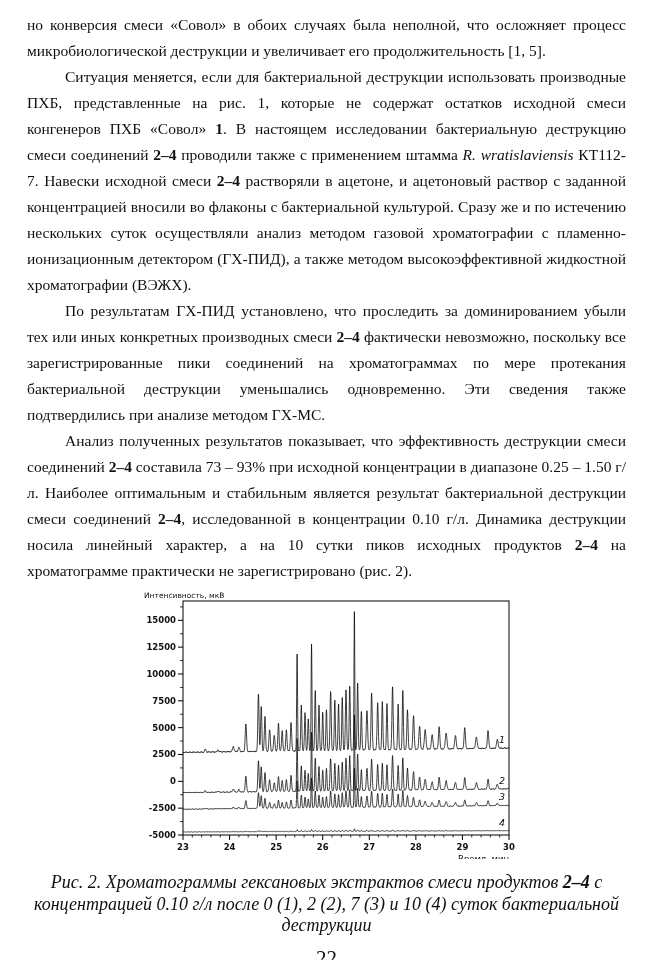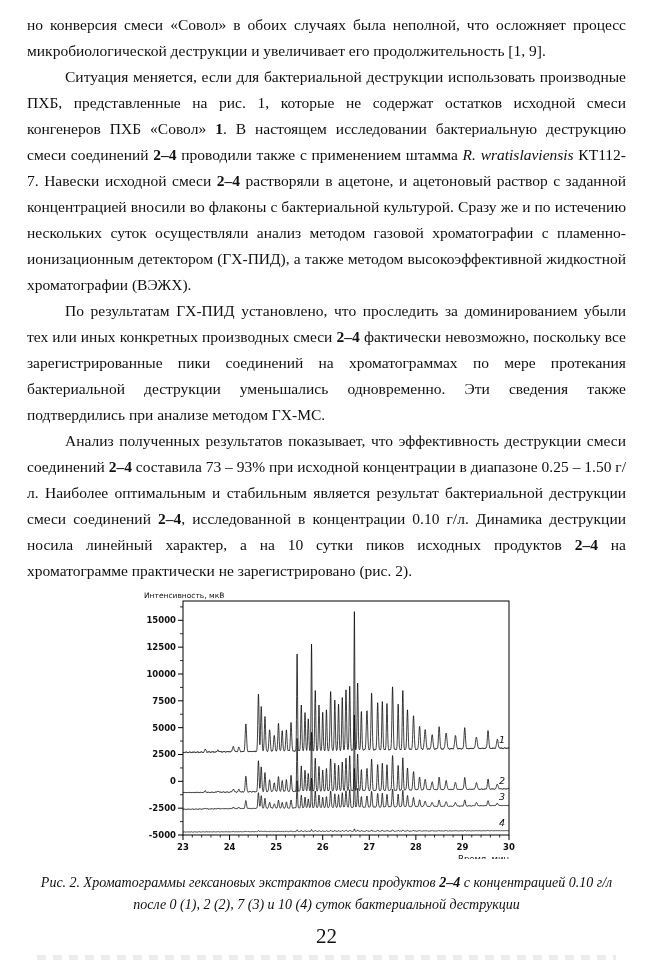--- a/index.html
+++ b/index.html
@@ -3,33 +3,33 @@
 <meta charset="utf-8">
 <style>
   html,body{margin:0;padding:0;background:#fff;}
   body{width:653px;height:960px;font-family:"Liberation Serif",serif;color:#101010;overflow:hidden;}
   .page{padding:12px 27px 0 27px;}
   p.body-par{margin:0;font-size:15.5px;line-height:26px;text-align:justify;}
   p.indented{text-indent:38px;}
   .figure-wrap{margin:7px 0 0 116px;width:372px;}
   svg{display:block;}
   svg text{font-family:"DejaVu Sans",sans-serif;fill:#111;}
-  .caption{font-size:14px;line-height:21.5px;text-align:center;font-style:italic;margin-top:13px;padding:0 6px;}
+  .caption{font-size:18px;line-height:21.5px;text-align:center;font-style:italic;margin-top:13px;padding:0 6px;}
   .pagenum{text-align:center;font-size:21px;margin-top:9px;}
   .bleed{height:26px;margin:6px 10px 0 10px;opacity:.22;filter:blur(.7px);
     background:
       repeating-linear-gradient(90deg, rgba(110,110,110,.55) 0 9px, transparent 9px 16px),
       repeating-linear-gradient(0deg, #9a9a9a 0 1.6px, transparent 1.6px 9px);}
 </style>
 </head>
 <body>
 
 <div class="page">
 
-  <p class="body-par"><span>но конверсия смеси «Совол» в обоих случаях была неполной, что осложняет процесс микробиологической деструкции и увеличивает его продолжительность [1, 9].</span></p>
+  <p class="body-par"><span>но конверсия смеси «Совол» в обоих случаях была неполной, что осложняет процесс микробиологической деструкции и увеличивает его продолжительность [1, 5].</span></p>
   <p class="body-par indented"><span>Ситуация меняется, если для бактериальной деструкции использовать производные ПХБ, представленные на рис. 1, которые не содержат остатков исходной смеси конгенеров ПХБ «Совол» </span><span style="font-weight: bold;">1</span><span>. В настоящем исследовании бактериальную деструкцию смеси соединений </span><span style="font-weight: bold;">2–4</span><span> проводили также с применением штамма </span><span style="font-style: italic;">R. wratislaviensis</span><span> КТ112-7. Навески исходной смеси </span><span style="font-weight: bold;">2–4</span><span> растворяли в ацетоне, и ацетоновый раствор с заданной концентрацией вносили во флаконы с бактериальной культурой. Сразу же и по истечению нескольких суток осуществляли анализ методом газовой хроматографии с пламенно-ионизационным детектором (ГХ-ПИД), а также методом высокоэффективной жидкостной хроматографии (ВЭЖХ).</span></p>
   <p class="body-par indented"><span>По результатам ГХ-ПИД установлено, что проследить за доминированием убыли тех или иных конкретных производных смеси </span><span style="font-weight: bold;">2–4</span><span> фактически невозможно, поскольку все зарегистрированные пики соединений на хроматограммах по мере протекания бактериальной деструкции уменьшались одновременно. Эти сведения также подтвердились при анализе методом ГХ-МС.</span></p>
   <p class="body-par indented"><span>Анализ полученных результатов показывает, что эффективность деструкции смеси соединений </span><span style="font-weight: bold;">2–4</span><span> составила 73 – 93% при исходной концентрации в диапазоне 0.25 – 1.50 г/л. Наиболее оптимальным и стабильным является результат бактериальной деструкции смеси соединений </span><span style="font-weight: bold;">2–4</span><span>, исследованной в концентрации 0.10 г/л. Динамика деструкции носила линейный характер, а на 10 сутки пиков исходных продуктов </span><span style="font-weight: bold;">2–4</span><span> на хроматограмме практически не зарегистрировано (рис. 2).</span></p>
 
   <div class="figure-wrap">
     <svg id="chart" width="372" height="268" viewBox="0 0 372 268">
         <rect x="40" y="10" width="326" height="234" fill="none" stroke="#000" stroke-width="1"></rect>
         <line x1="40" y1="244" x2="35" y2="244" stroke="#000" stroke-width="1"></line>
         <text x="33" y="247" text-anchor="end" font-size="8.5" font-weight="600">-5000</text>
         <line x1="40" y1="217.1651376146789" x2="35" y2="217.1651376146789" stroke="#000" stroke-width="1"></line>

